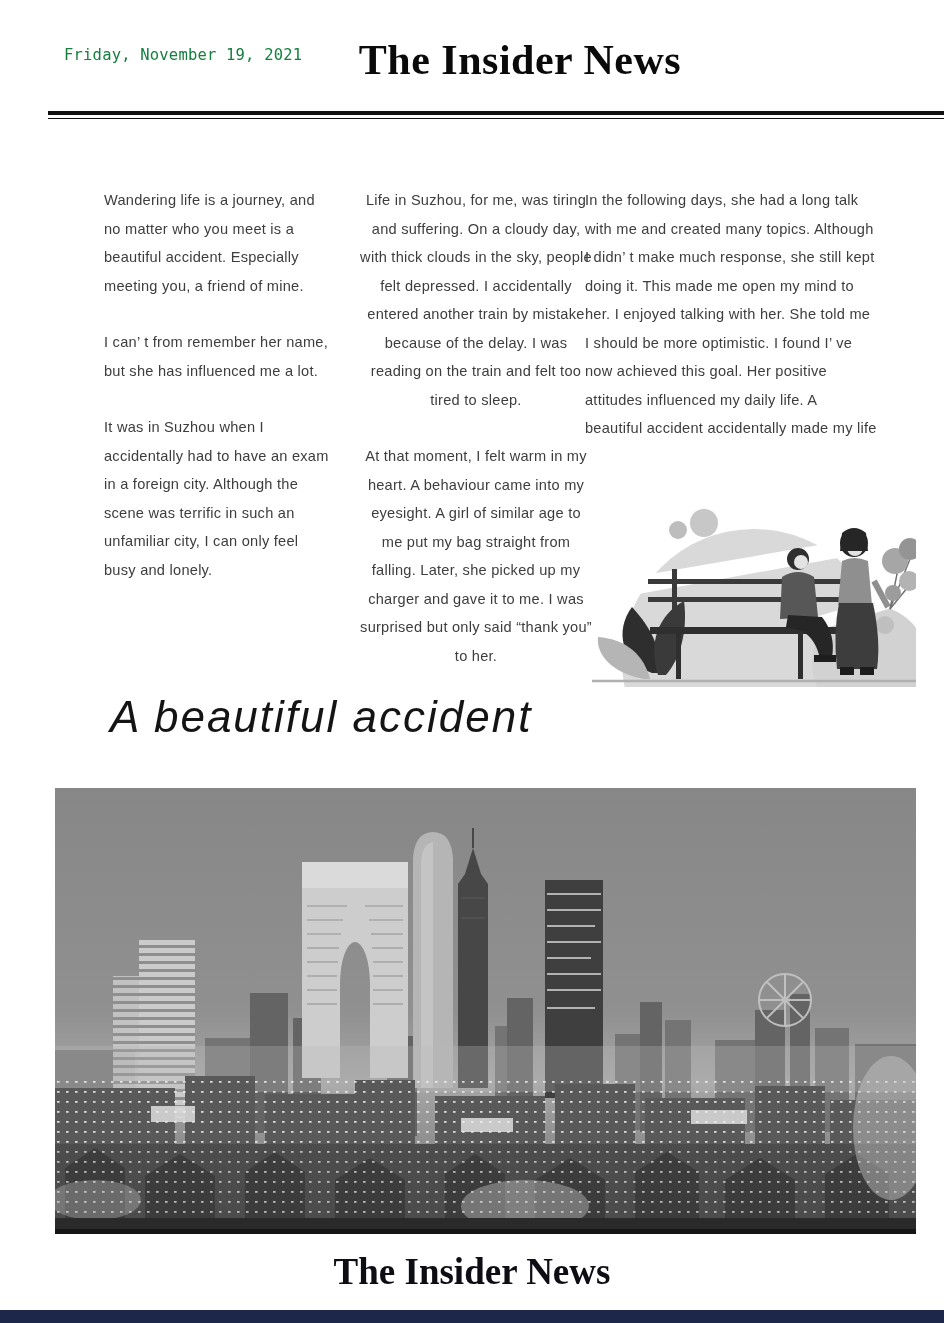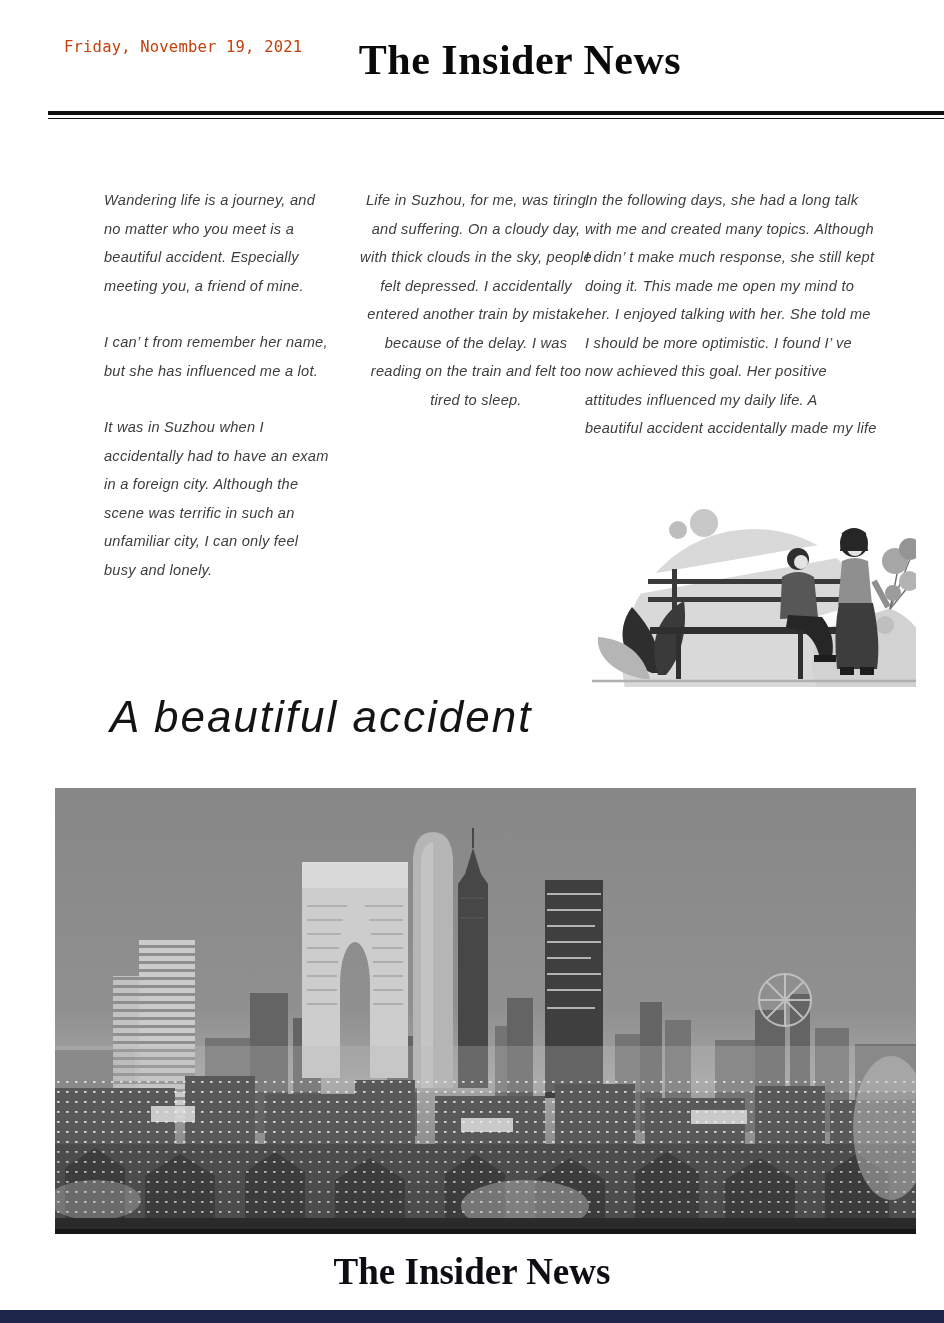--- a/index.html
+++ b/index.html
@@ -6,43 +6,43 @@
   .page{
     position:relative;
     width:944px;height:1323px;
     margin:0 auto;
     background:#ffffff;
     overflow:hidden;
     font-family:"Liberation Sans",sans-serif;
   }
   
   .dateblock{
-    position:absolute;left:64px;top:33px;
+    position:absolute;left:64px;top:41px;
     font-family:"DejaVu Sans Mono","Liberation Mono",monospace;
-    font-size:15.5px;line-height:28px;color:#c2410c;
+    font-size:15.5px;line-height:28px;color:#15803d;
     white-space:nowrap;letter-spacing:0.2px;
   }
   .masthead-title{
     position:absolute;left:240px;top:36px;width:560px;
     text-align:center;
     font-family:"Liberation Serif",serif;font-weight:700;
     font-size:42px;color:#0a0a0a;letter-spacing:0.5px;
     white-space:nowrap;
   }
   .masthead-rule{
     position:absolute;left:48px;right:0;top:111px;
     height:3px;
     border-top:4px solid #111111;
     border-bottom:1.5px solid #111111;
   }
   
   .col{
     position:absolute;top:186px;
     font-size:14.6px;line-height:28.5px;
-    color:#3d3d3d;letter-spacing:0.25px;font-style:italic;
+    color:#3d3d3d;letter-spacing:0.25px;
   }
   .col p{margin:0 0 28px 0;}
   .col1{left:104px;width:230px;}
   .col2{left:360px;width:232px;text-align:center;}
   .col3{left:585px;width:292px;}
   
   .illustration{
     position:absolute;left:592px;top:503px;width:324px;height:184px;
   }
   
@@ -81,20 +81,21 @@
   <div class="masthead-title">The Insider News</div>
   <div class="masthead-rule"></div>
 
   <div class="col col1">
     <p>Wandering life is a journey, and no matter who you meet is a beautiful accident. Especially meeting you, a friend of mine.</p>
     <p>I can’ t from remember her name, but she has influenced me a lot.</p>
     <p>It was in Suzhou when I accidentally had to have an exam in a foreign city. Although the scene was terrific in such an unfamiliar city, I can only feel busy and lonely.</p>
   </div>
   <div class="col col2">
     <p>Life in Suzhou, for me, was tiring and suffering. On a cloudy day, with thick clouds in the sky, people felt depressed. I accidentally entered another train by mistake because of the delay. I was reading on the train and felt too tired to sleep.</p>
+    <p>At that moment, I felt warm in my heart. A behaviour came into my eyesight. A girl of similar age to me put my bag straight from falling. Later, she picked up my charger and gave it to me. I was surprised but only said “thank you” to her.</p>
   </div>
   <div class="col col3">
     <p>In the following days, she had a long talk with me and created many topics. Although I didn’ t make much response, she still kept doing it. This made me open my mind to her. I enjoyed talking with her. She told me I should be more optimistic. I found I’ ve now achieved this goal. Her positive attitudes influenced my daily life.  A beautiful accident accidentally made my life</p>
   </div>
 
   <div class="illustration">
     <svg width="324" height="184" viewBox="0 0 324 184" xmlns="http://www.w3.org/2000/svg">
 
       <circle cx="162" cy="158" r="132" fill="#d9d9d9"></circle>
       <circle cx="278" cy="160" r="58" fill="#d2d2d2"></circle>

